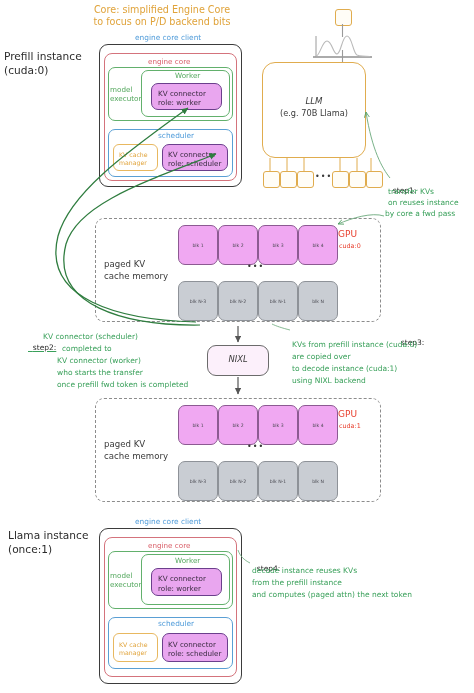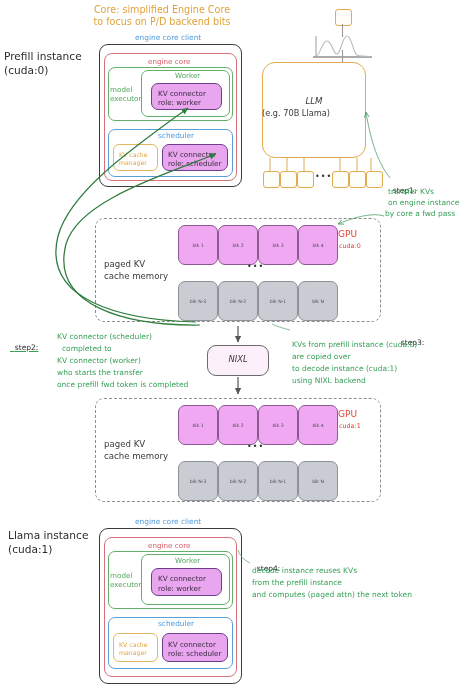--- a/index.html
+++ b/index.html
@@ -113,37 +113,37 @@
   <div class="txt label-orange" style="left:5px; top:14px;">manager</div>
 </div>
 
 <div class="bx bx-conn" style="left:162px; top:144px; width:66px; height:27px;">
   <div class="txt label-purple" style="left:5px; top:5px; color:#3a2b40;">KV connector</div>
   <div class="txt label-purple" style="left:5px; top:14px; color:#3a2b40;">role: scheduler</div>
 </div>
 
 <div class="bx bx-llm" style="left:262px; top:62px; width:104px; height:96px;"></div>
 <div class="txt" style="left:262px; top:96px; width:104px; text-align:center; font-size:8.6px; font-style:italic; color:#3a3a3a;">LLM</div>
-<div class="txt" style="left:262px; top:108px; width:104px; text-align:left; font-size:8.2px; color:#3a3a3a;">(e.g. 70B Llama)</div>
+<div class="txt" style="left:262px; top:108px; width:104px; text-align:center; font-size:8.2px; color:#3a3a3a;">(e.g. 70B Llama)</div>
 
 <div class="tok" style="left:263px; top:171px; width:15px; height:15px;"></div>
 <div class="tok" style="left:280px; top:171px; width:15px; height:15px;"></div>
 <div class="tok" style="left:297px; top:171px; width:15px; height:15px;"></div>
 <div class="txt dots" style="left:315px; top:172px; font-size:8px;">•••</div>
 <div class="tok" style="left:332px; top:171px; width:15px; height:15px;"></div>
 <div class="tok" style="left:349px; top:171px; width:15px; height:15px;"></div>
 <div class="tok" style="left:366px; top:171px; width:15px; height:15px;"></div>
 
 <div class="tok" style="left:335px; top:9px; width:15px; height:15px;"></div>
 
 <div class="txt step" style="left:388px; top:175px;">
   <span style="color:#2b2b2b;">step1:</span>
 </div>
 <div class="txt step" style="left:388px; top:187px;">transfer KVs</div>
-<div class="txt step" style="left:388px; top:198px;">on engine instance</div>
+<div class="txt step" style="left:388px; top:198px;">on reuses instance</div>
 <div class="txt step" style="left:385px; top:209px;">by core a fwd pass</div>
 
 <div class="bx bx-mem" style="left:95px; top:218px; width:286px; height:104px;"></div>
 <div class="txt paged" style="left:104px; top:258px;">paged KV</div>
 <div class="txt paged" style="left:104px; top:270px;">cache memory</div>
 
 <div class="txt label-gpu" style="left:338px; top:229px;">GPU</div>
 <div class="txt label-cuda" style="left:339px; top:242px;">cuda:0</div>
 
 <div class="blk blk-hot" style="left:178px; top:225px; width:38px; height:38px;">
@@ -167,24 +167,24 @@
 <div class="blk blk-cold" style="left:218px; top:281px; width:38px; height:38px;">
   <div class="blk-lbl">blk N-2</div>
   </div>
 <div class="blk blk-cold" style="left:258px; top:281px; width:38px; height:38px;">
   <div class="blk-lbl">blk N-1</div>
   </div>
 <div class="blk blk-cold" style="left:298px; top:281px; width:38px; height:38px;">
   <div class="blk-lbl">blk N</div>
   </div>
 
-<div class="txt step" style="left:10px; top:332px;text-decoration:underline;">
+<div class="txt step" style="left:28px; top:332px;text-decoration:underline;">
   <span style="color:#2b2b2b;">step2:</span>
 </div>
-<div class="txt step" style="left:57px; top:332px;">KV connector (scheduler)</div>
+<div class="txt step" style="left:43px; top:332px;">KV connector (scheduler)</div>
 <div class="txt step" style="left:62px; top:344px;">completed to</div>
 <div class="txt step" style="left:57px; top:356px;">KV connector (worker)</div>
 <div class="txt step" style="left:57px; top:368px;">who starts the transfer</div>
 <div class="txt step" style="left:57px; top:380px;">once prefill fwd token is completed</div>
 
 <div class="bx bx-nixl" style="left:207px; top:345px; width:62px; height:31px;"></div>
 <div class="txt" style="left:207px; top:354px; width:62px; text-align:center; font-size:8.4px; font-style:italic; color:#3a3a3a;">NIXL</div>
 
 <div class="txt step" style="left:396px; top:327px;">
   <span style="color:#2b2b2b;">step3:</span>
@@ -223,21 +223,21 @@
   <div class="blk-lbl">blk N-2</div>
   </div>
 <div class="blk blk-cold" style="left:258px; top:461px; width:38px; height:38px;">
   <div class="blk-lbl">blk N-1</div>
   </div>
 <div class="blk blk-cold" style="left:298px; top:461px; width:38px; height:38px;">
   <div class="blk-lbl">blk N</div>
   </div>
 
 <div class="txt label-black" style="left:8px; top:529px;">Llama instance</div>
-<div class="txt label-black" style="left:8px; top:543px;">(cuda:1)</div>
+<div class="txt label-black" style="left:8px; top:543px;">(once:1)</div>
 
 <div class="txt label-blue" style="left:135px; top:517px;">engine core client</div>
 
 <div class="bx bx-client" style="left:99px; top:528px; width:143px; height:156px;"></div>
 
 <div class="txt label-red" style="left:148px; top:541px;">engine core</div>
 <div class="bx bx-core" style="left:104px; top:537px; width:133px; height:140px;"></div>
 
 <div class="bx bx-worker-outer" style="left:108px; top:551px; width:125px; height:58px;"></div>
 <div class="txt label-green" style="left:110px; top:571px;">model</div>

